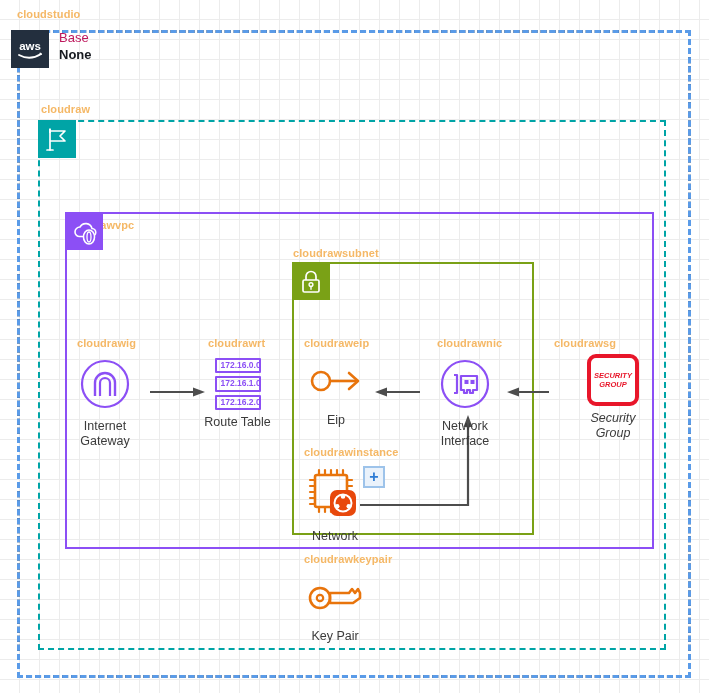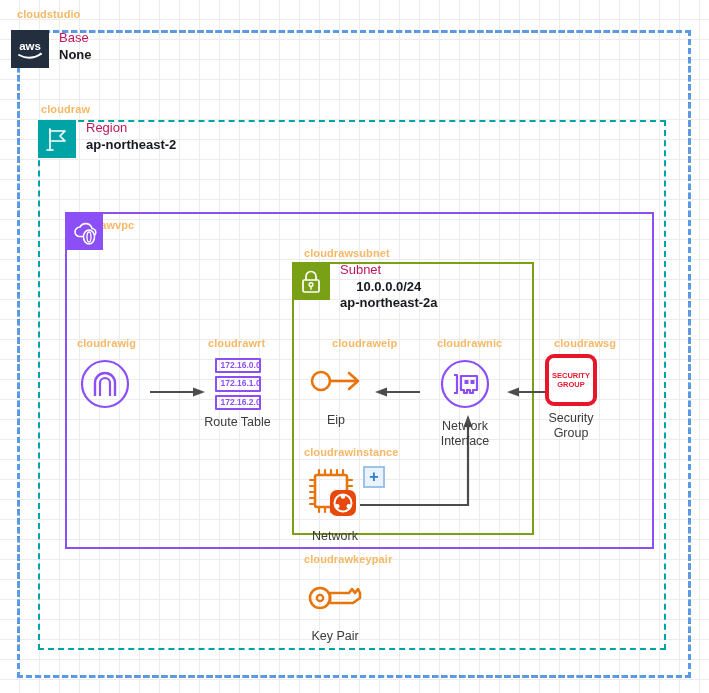--- a/index.html
+++ b/index.html
@@ -66,21 +66,21 @@
   
   .node{position:absolute;text-align:center;}
   .node .cap{
     font-size:12.5px;color:#3B3B3B;line-height:1.22;margin-top:5px;
     white-space:pre-line;
   }
   #n-igw{left:64px;top:358px;width:82px;}
   #n-rt{left:190px;top:358px;width:95px;}
   #n-eip{left:300px;top:358px;width:72px;}
   #n-nic{left:428px;top:358px;width:74px;}
-  #n-sg{left:535px;top:354px;width:72px;}
+  #n-sg{left:577px;top:354px;width:72px;font-style:italic;}
   #n-inst{left:300px;top:466px;width:70px;}
   #n-kp{left:300px;top:576px;width:70px;}
   
   .rt-rows{display:flex;flex-direction:column;gap:3px;align-items:center;}
   .rt-row{
     border:2px solid #8C4FF5;color:#8C4FF5;
     font-size:8.5px;font-weight:bold;
     padding:1px 4px;border-radius:1px;line-height:1.1;
     width:46px;box-sizing:border-box;text-align:center;
   }
@@ -108,21 +108,21 @@
 <div id="canvas"></div>
 
 <div class="box" id="studio-box"></div>
 <div class="box" id="region-box"></div>
 <div class="box" id="vpc-box"></div>
 <div class="box" id="subnet-box"></div>
 
 <div class="lbl" style="left:17px;top:8px;">cloudstudio</div>
 <div class="lbl" style="left:41px;top:103px;">cloudraw</div>
 <div class="lbl" style="left:66px;top:199px;margin-top:20px;">cloudrawvpc</div>
-<div class="lbl" style="left:304px;top:247px;">cloudrawsubnet</div>
+<div class="lbl" style="left:293px;top:247px;">cloudrawsubnet</div>
 
 <div class="chip" id="aws-chip">
   <span class="ico">
     <svg viewBox="0 0 38 38" width="38" height="38">
       <rect width="38" height="38" fill="#232F3E"></rect>
       <text x="19" y="20" fill="#ffffff" font-family="'Liberation Sans',sans-serif" font-size="11.5" font-weight="bold" text-anchor="middle">aws</text>
       <path d="M8 25 Q19 31 30 24" stroke="#ffffff" stroke-width="1.8" fill="none" stroke-linecap="round"></path>
       <path d="M29 22.3 L31.2 24.6 L28 25.4 Z" fill="#ffffff"></path>
     </svg>
   </span>
@@ -135,24 +135,20 @@
 <div class="chip" id="region-chip">
   <span class="ico">
     <svg viewBox="0 0 38 38" width="38" height="38">
       <rect width="38" height="38" fill="#00A4A6"></rect>
       <path d="M12 9 L12 30" stroke="#fff" stroke-width="1.7" stroke-linecap="round"></path>
       <path d="M12 9 L12 13" stroke="#fff" stroke-width="1.7"></path>
       <path d="M12 11 L27 11 L22 16 L27 21 L12 21" stroke="#fff" stroke-width="1.7" fill="none" stroke-linejoin="round"></path>
       <path d="M9 30 L15 30" stroke="#fff" stroke-width="1.7" stroke-linecap="round"></path>
     </svg>
   </span>
-  <span class="txt">
-    <div class="t1">Region</div>
-    <div class="t2">ap-northeast-2</div>
-  </span>
 </div>
 
 <div class="chip" id="vpc-chip">
   <span class="ico">
     <svg viewBox="0 0 38 38" width="38" height="38">
       <rect width="38" height="38" fill="#8C4FF5"></rect>
       <path d="M10 20 a5 5 0 0 1 5-5 a6.5 6.5 0 0 1 12 1.5 a4 4 0 0 1 -0.5 8 L15 24.5 a4.5 4.5 0 0 1 -5 -4.5 z" fill="none" stroke="#ffffff" stroke-width="1.6" stroke-linejoin="round"></path>
       <ellipse cx="24" cy="25" rx="5.5" ry="7" fill="#8C4FF5" stroke="#ffffff" stroke-width="1.6"></ellipse>
       <ellipse cx="24" cy="25" rx="2" ry="5" fill="none" stroke="#ffffff" stroke-width="1.3"></ellipse>
     </svg>
@@ -162,25 +158,20 @@
 <div class="chip" id="subnet-chip">
   <span class="ico">
     <svg viewBox="0 0 38 38" width="38" height="38">
       <rect width="38" height="38" fill="#7AA116"></rect>
       <rect x="11" y="18" width="16" height="12" rx="1.4" fill="none" stroke="#ffffff" stroke-width="1.7"></rect>
       <path d="M14 18 v-3.5 a5 5 0 0 1 10 0 V18" fill="none" stroke="#ffffff" stroke-width="1.7"></path>
       <circle cx="19" cy="22.6" r="1.9" fill="none" stroke="#ffffff" stroke-width="1.4"></circle>
       <path d="M19 24.2 v3" stroke="#ffffff" stroke-width="1.4" stroke-linecap="round"></path>
     </svg>
   </span>
-  <span class="txt">
-    <div class="t1">Subnet</div>
-    <div class="t2">10.0.0.0/24</div>
-    <div class="t2">ap-northeast-2a</div>
-  </span>
 </div>
 
 <svg id="wires" width="709" height="693">
 
   <g>
     <line x1="150" y1="392" x2="197" y2="392" stroke="#4D4D4D" stroke-width="2.2"></line>
     <path d="M205 392 L193 387.5 L193 396.5 Z" fill="#4D4D4D"></path>
   </g>
 
   <g>
@@ -200,20 +191,22 @@
 </svg>
 
 <div class="node" id="n-igw">
   <span>
     <svg width="52" height="52" viewBox="0 0 52 52">
       <circle cx="26" cy="26" r="23" fill="none" stroke="#8C4FF5" stroke-width="2.2"></circle>
       <path d="M16 38 V25 a10 10 0 0 1 20 0 V38" fill="none" stroke="#8C4FF5" stroke-width="2.4"></path>
       <path d="M21 38 V25 a5 5 0 0 1 10 0 V38" fill="none" stroke="#8C4FF5" stroke-width="2.2"></path>
     </svg>
   </span>
+  <div class="cap">Internet
+Gateway</div>
 </div>
 <div class="lbl" style="left:77px;top:337px;">cloudrawig</div>
 
 <div class="node" id="n-rt">
   <div class="rt-rows">
     <div class="rt-row">172.16.0.0</div>
     <div class="rt-row">172.16.1.0</div>
     <div class="rt-row">172.16.2.0</div>
   </div>
   <div class="cap">Route Table</div>
@@ -223,21 +216,21 @@
 <div class="node" id="n-eip">
   <span>
     <svg width="60" height="46" viewBox="0 0 60 46">
       <circle cx="15" cy="23" r="9" fill="none" stroke="#E8740C" stroke-width="2.6"></circle>
       <line x1="24" y1="23" x2="50" y2="23" stroke="#E8740C" stroke-width="2.6"></line>
       <path d="M43 15 L52 23 L43 31" fill="none" stroke="#E8740C" stroke-width="2.6" stroke-linejoin="round" stroke-linecap="round"></path>
     </svg>
   </span>
   <div class="cap">Eip</div>
 </div>
-<div class="lbl" style="left:304px;top:337px;margin-left:28px;">cloudraweip</div>
+<div class="lbl" style="left:304px;top:337px;">cloudraweip</div>
 
 <div class="node" id="n-nic">
   <span>
     <svg width="52" height="52" viewBox="0 0 52 52">
       <circle cx="26" cy="26" r="23" fill="none" stroke="#8C4FF5" stroke-width="2.2"></circle>
       <path d="M15 17 h3 v18 h-3" fill="none" stroke="#8C4FF5" stroke-width="2.2" stroke-linejoin="round"></path>
       <path d="M22 18 h16 v14 h-4 v3 h-3 v-3 h-3 v3 h-3 v-3 h-3 z" fill="none" stroke="#8C4FF5" stroke-width="2.2" stroke-linejoin="round"></path>
       <rect x="25.5" y="22" width="4" height="4" fill="#8C4FF5"></rect>
       <rect x="31.5" y="22" width="4" height="4" fill="#8C4FF5"></rect>
     </svg>

